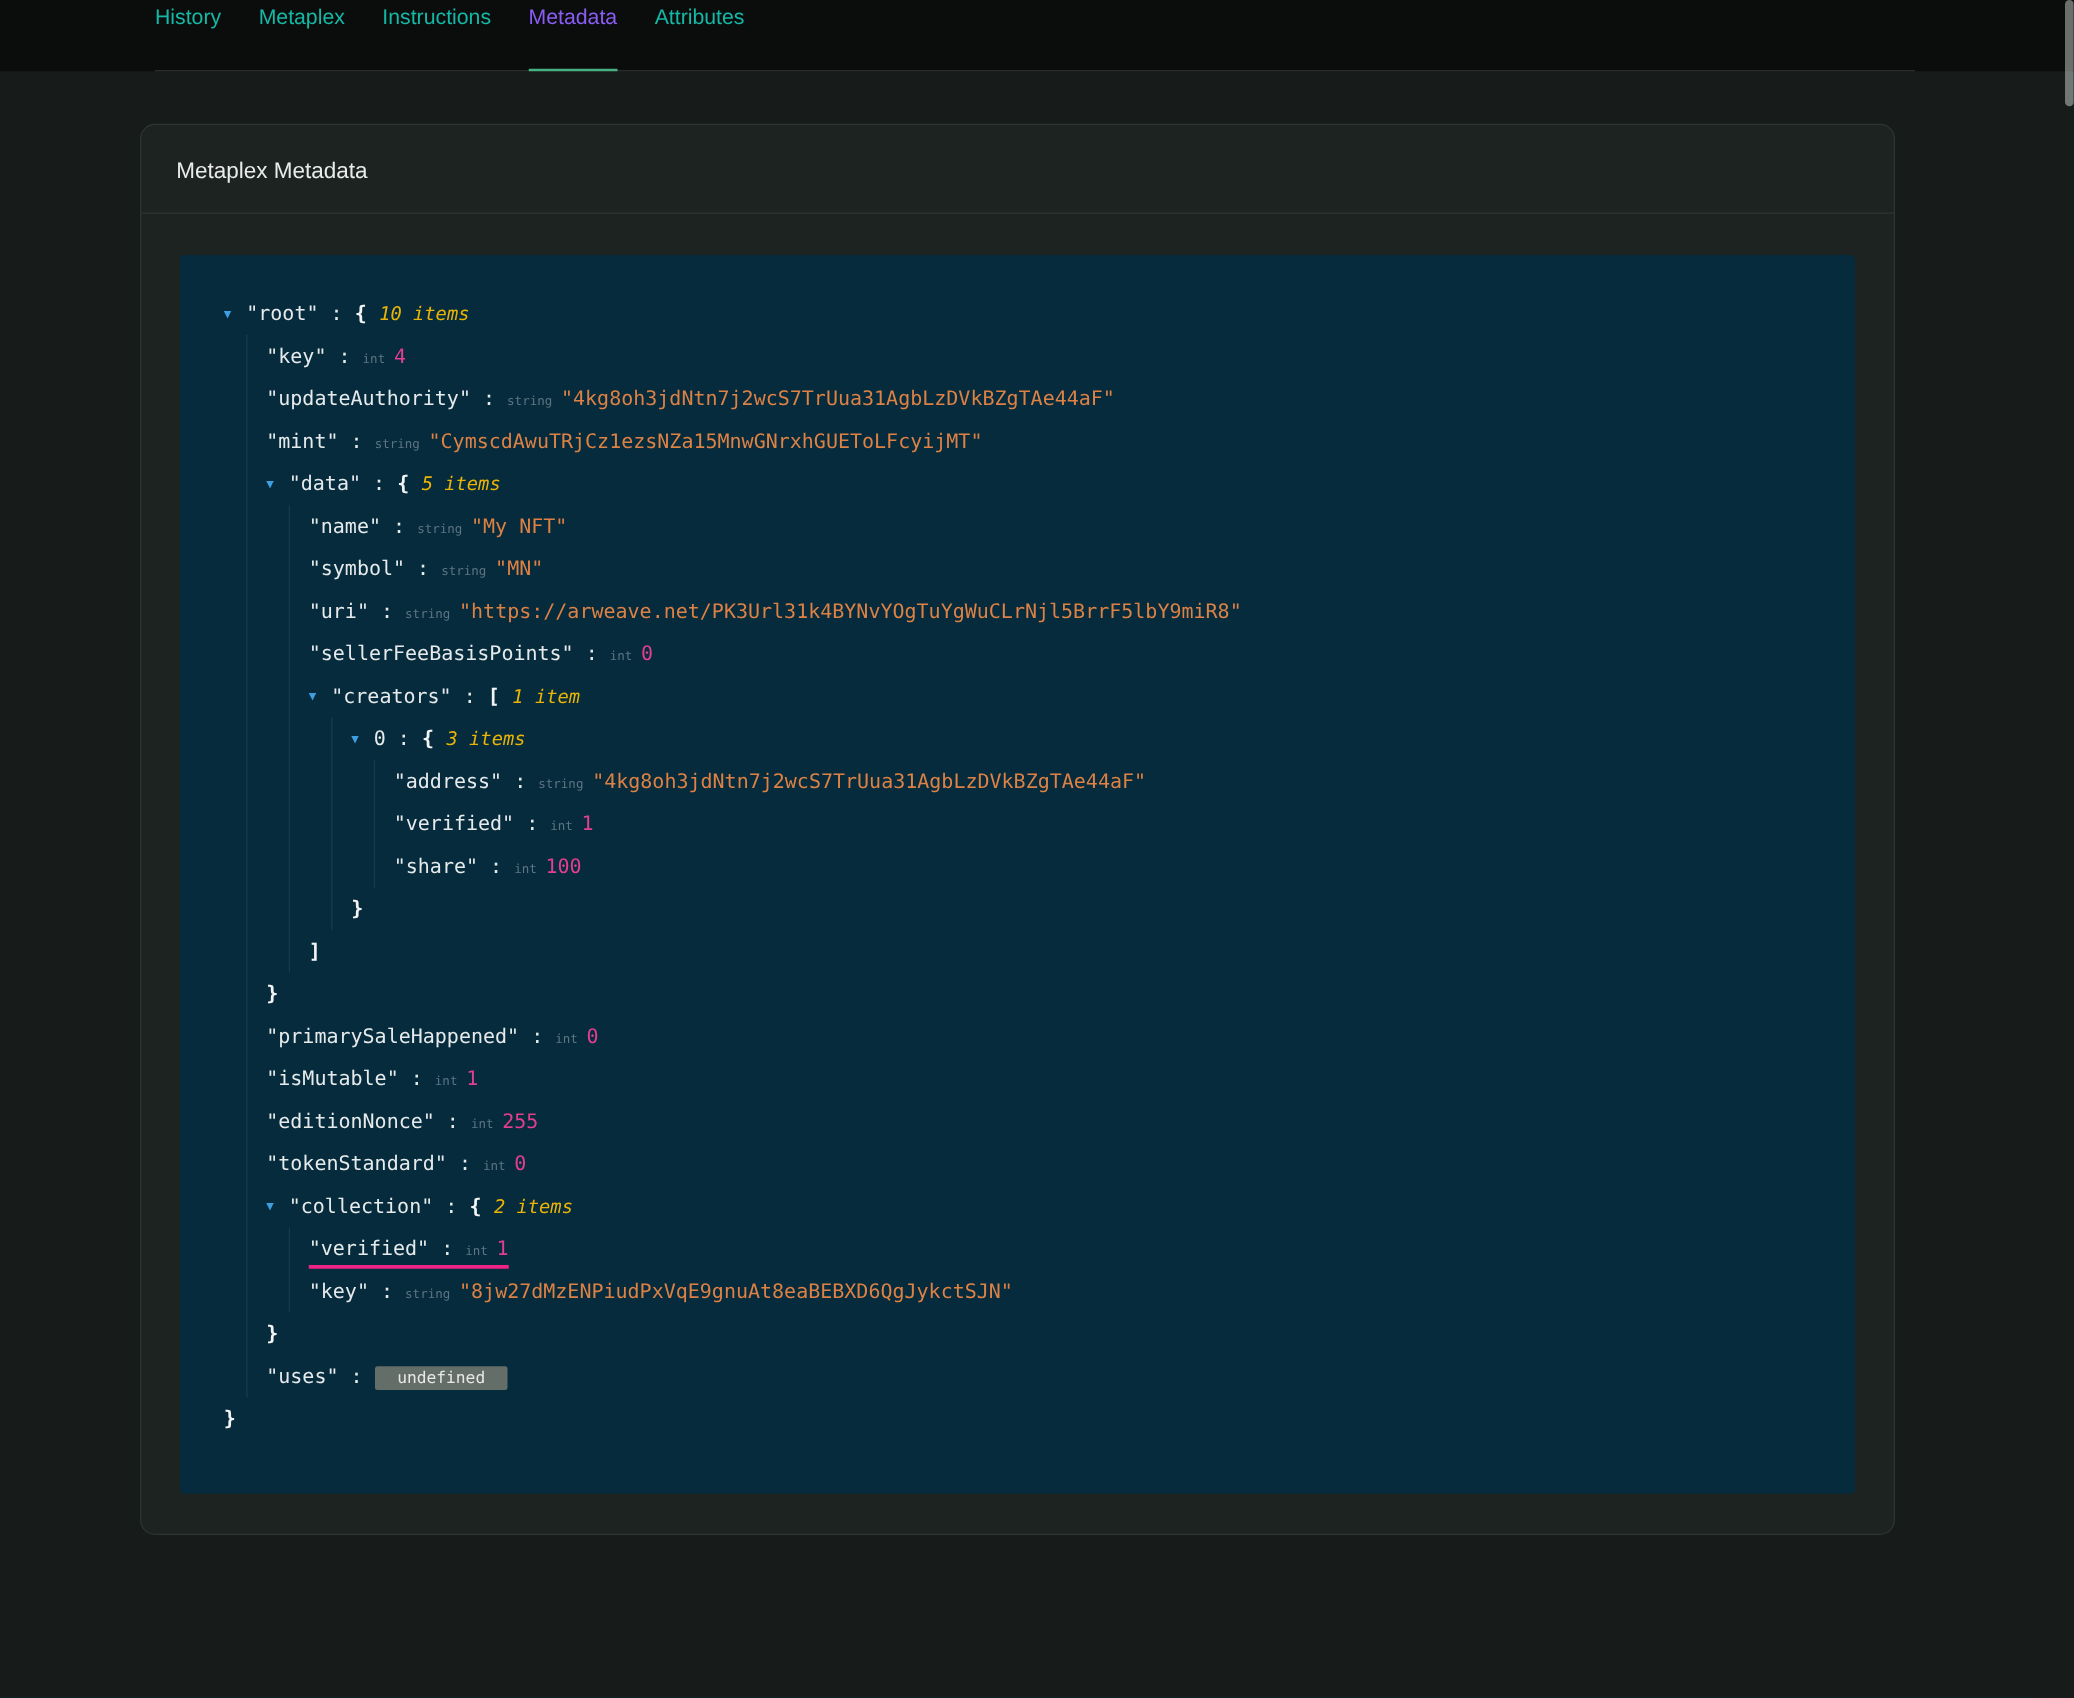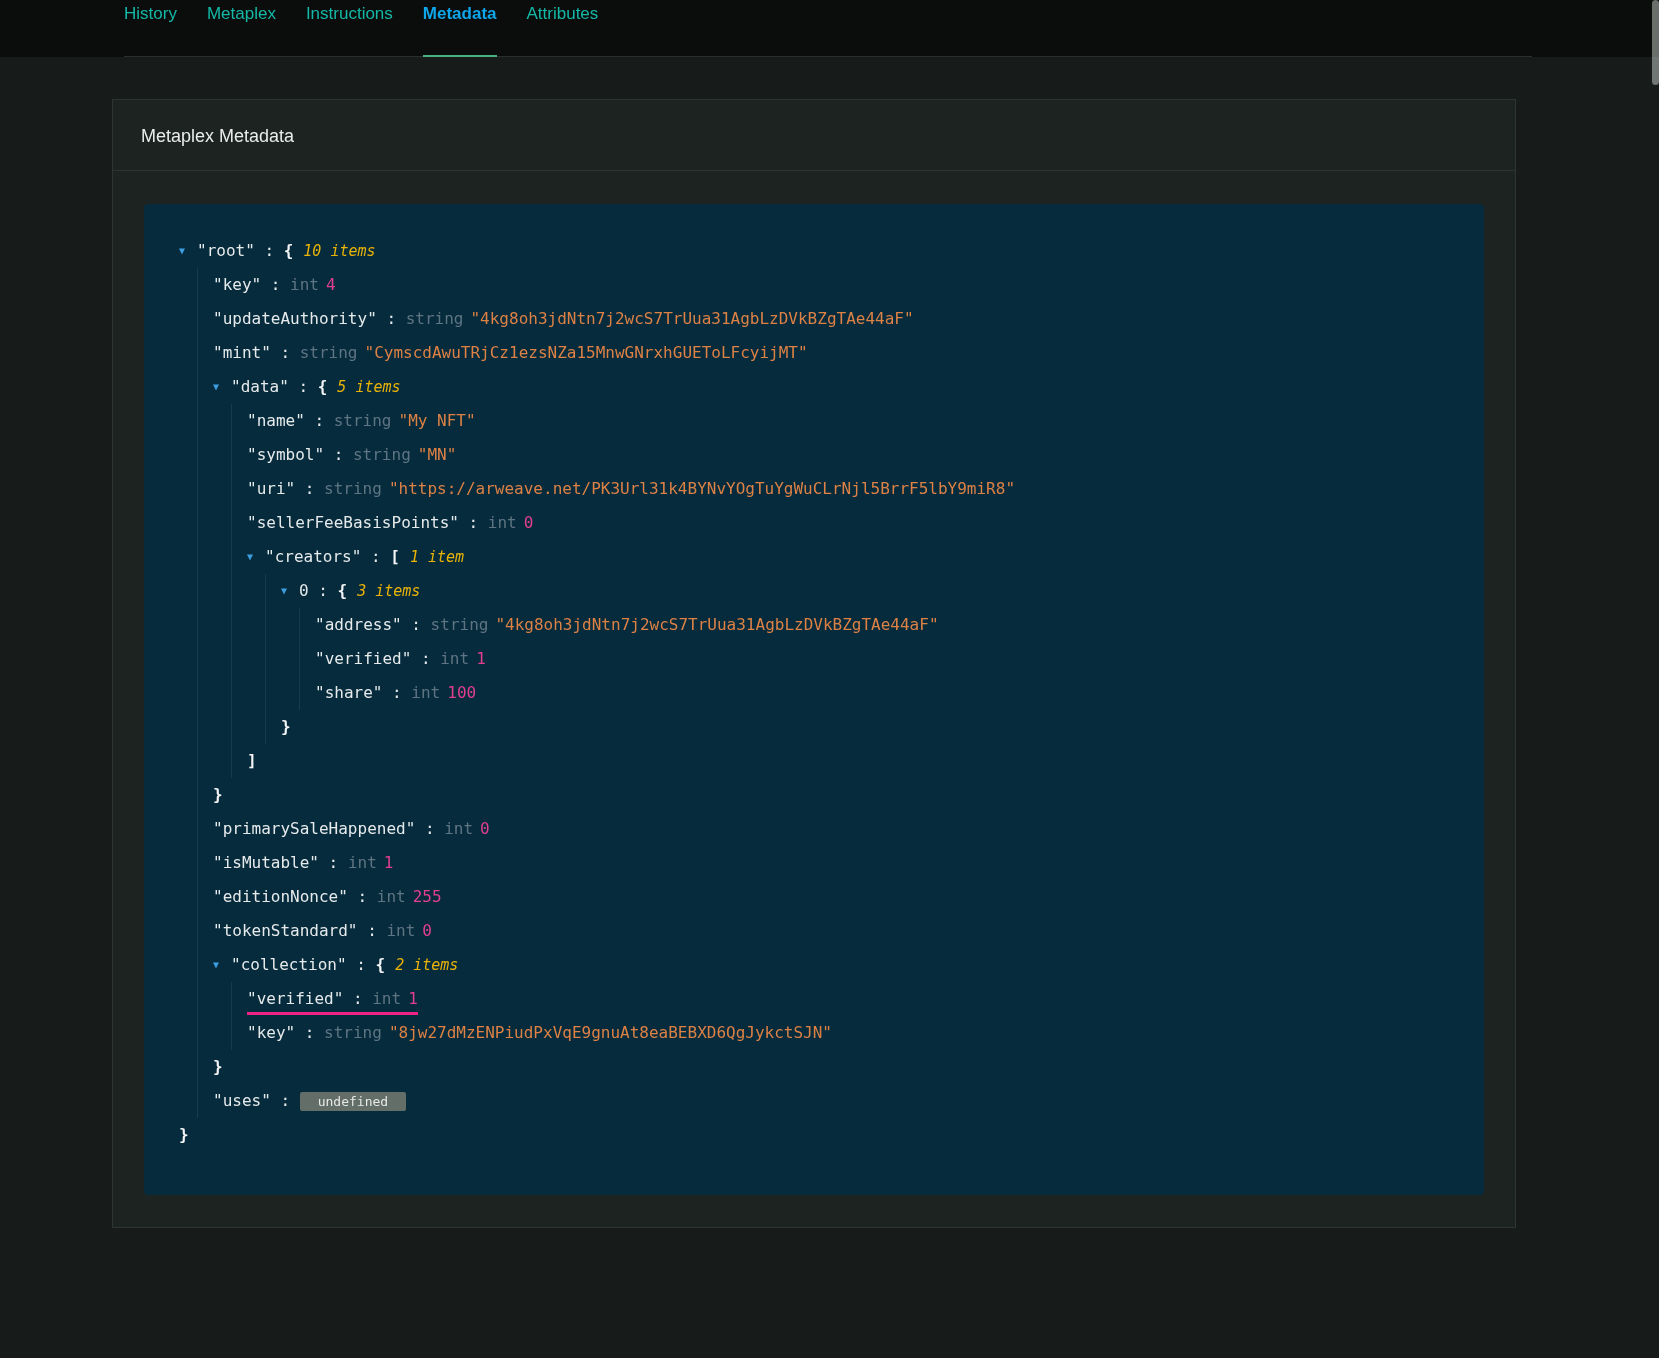--- a/index.html
+++ b/index.html
@@ -26,21 +26,21 @@
   }
   .tab {
     position: relative;
     height: 56px;
     padding-top: 4px;
     font-size: 17px;
     color: #14b8a6;
     cursor: pointer;
     white-space: nowrap;
   }
-  .tab.active { color: #0ea5e9; font-weight: bold; }
+  .tab.active { color: #8b5cf6; }
   .tab.active::after {
     content: "";
     position: absolute;
     left: 0; right: 0; bottom: -1px;
     height: 2px;
     background: #48b184;
   }
 
   
   .scrollbar-thumb {
@@ -50,21 +50,21 @@
     background: rgba(225,230,227,0.45);
     border-radius: 4px;
   }
 
   
   .card {
     margin: 42px 0 0 112px;
     width: 1404px;
     background: #1d2321;
     border: 1px solid #2e3431;
-    border-radius: 0;
+    border-radius: 12px;
   }
   .card-header {
     padding: 26px 28px 23px 28px;
     border-bottom: 1px solid #2e3431;
     font-size: 18px;
     color: #e9ecea;
   }
   .card-body { padding: 33px 31px 32px 31px; }
 
   
@@ -105,21 +105,21 @@
   .tok-colon { color: #e6eaeb; }
   .tok-brace { color: #f2f4f5; font-weight: 700; }
   .tok-items {
     color: #eab308;
     font-style: italic;
     font-size: 15px;
     margin-left: 10px;
   }
   .tok-type {
     color: #5f7482;
-    font-size: 16px;
+    font-size: 10px;
     margin-right: 7px;
   }
   .tok-int    { color: #e23f8f; }
   .tok-string { color: #dd8145; }
   .tok-undef {
     background: #646e68;
     color: #e6e9e6;
     font-size: 13px;
     padding: 2px 18px;
     border-radius: 2px;

